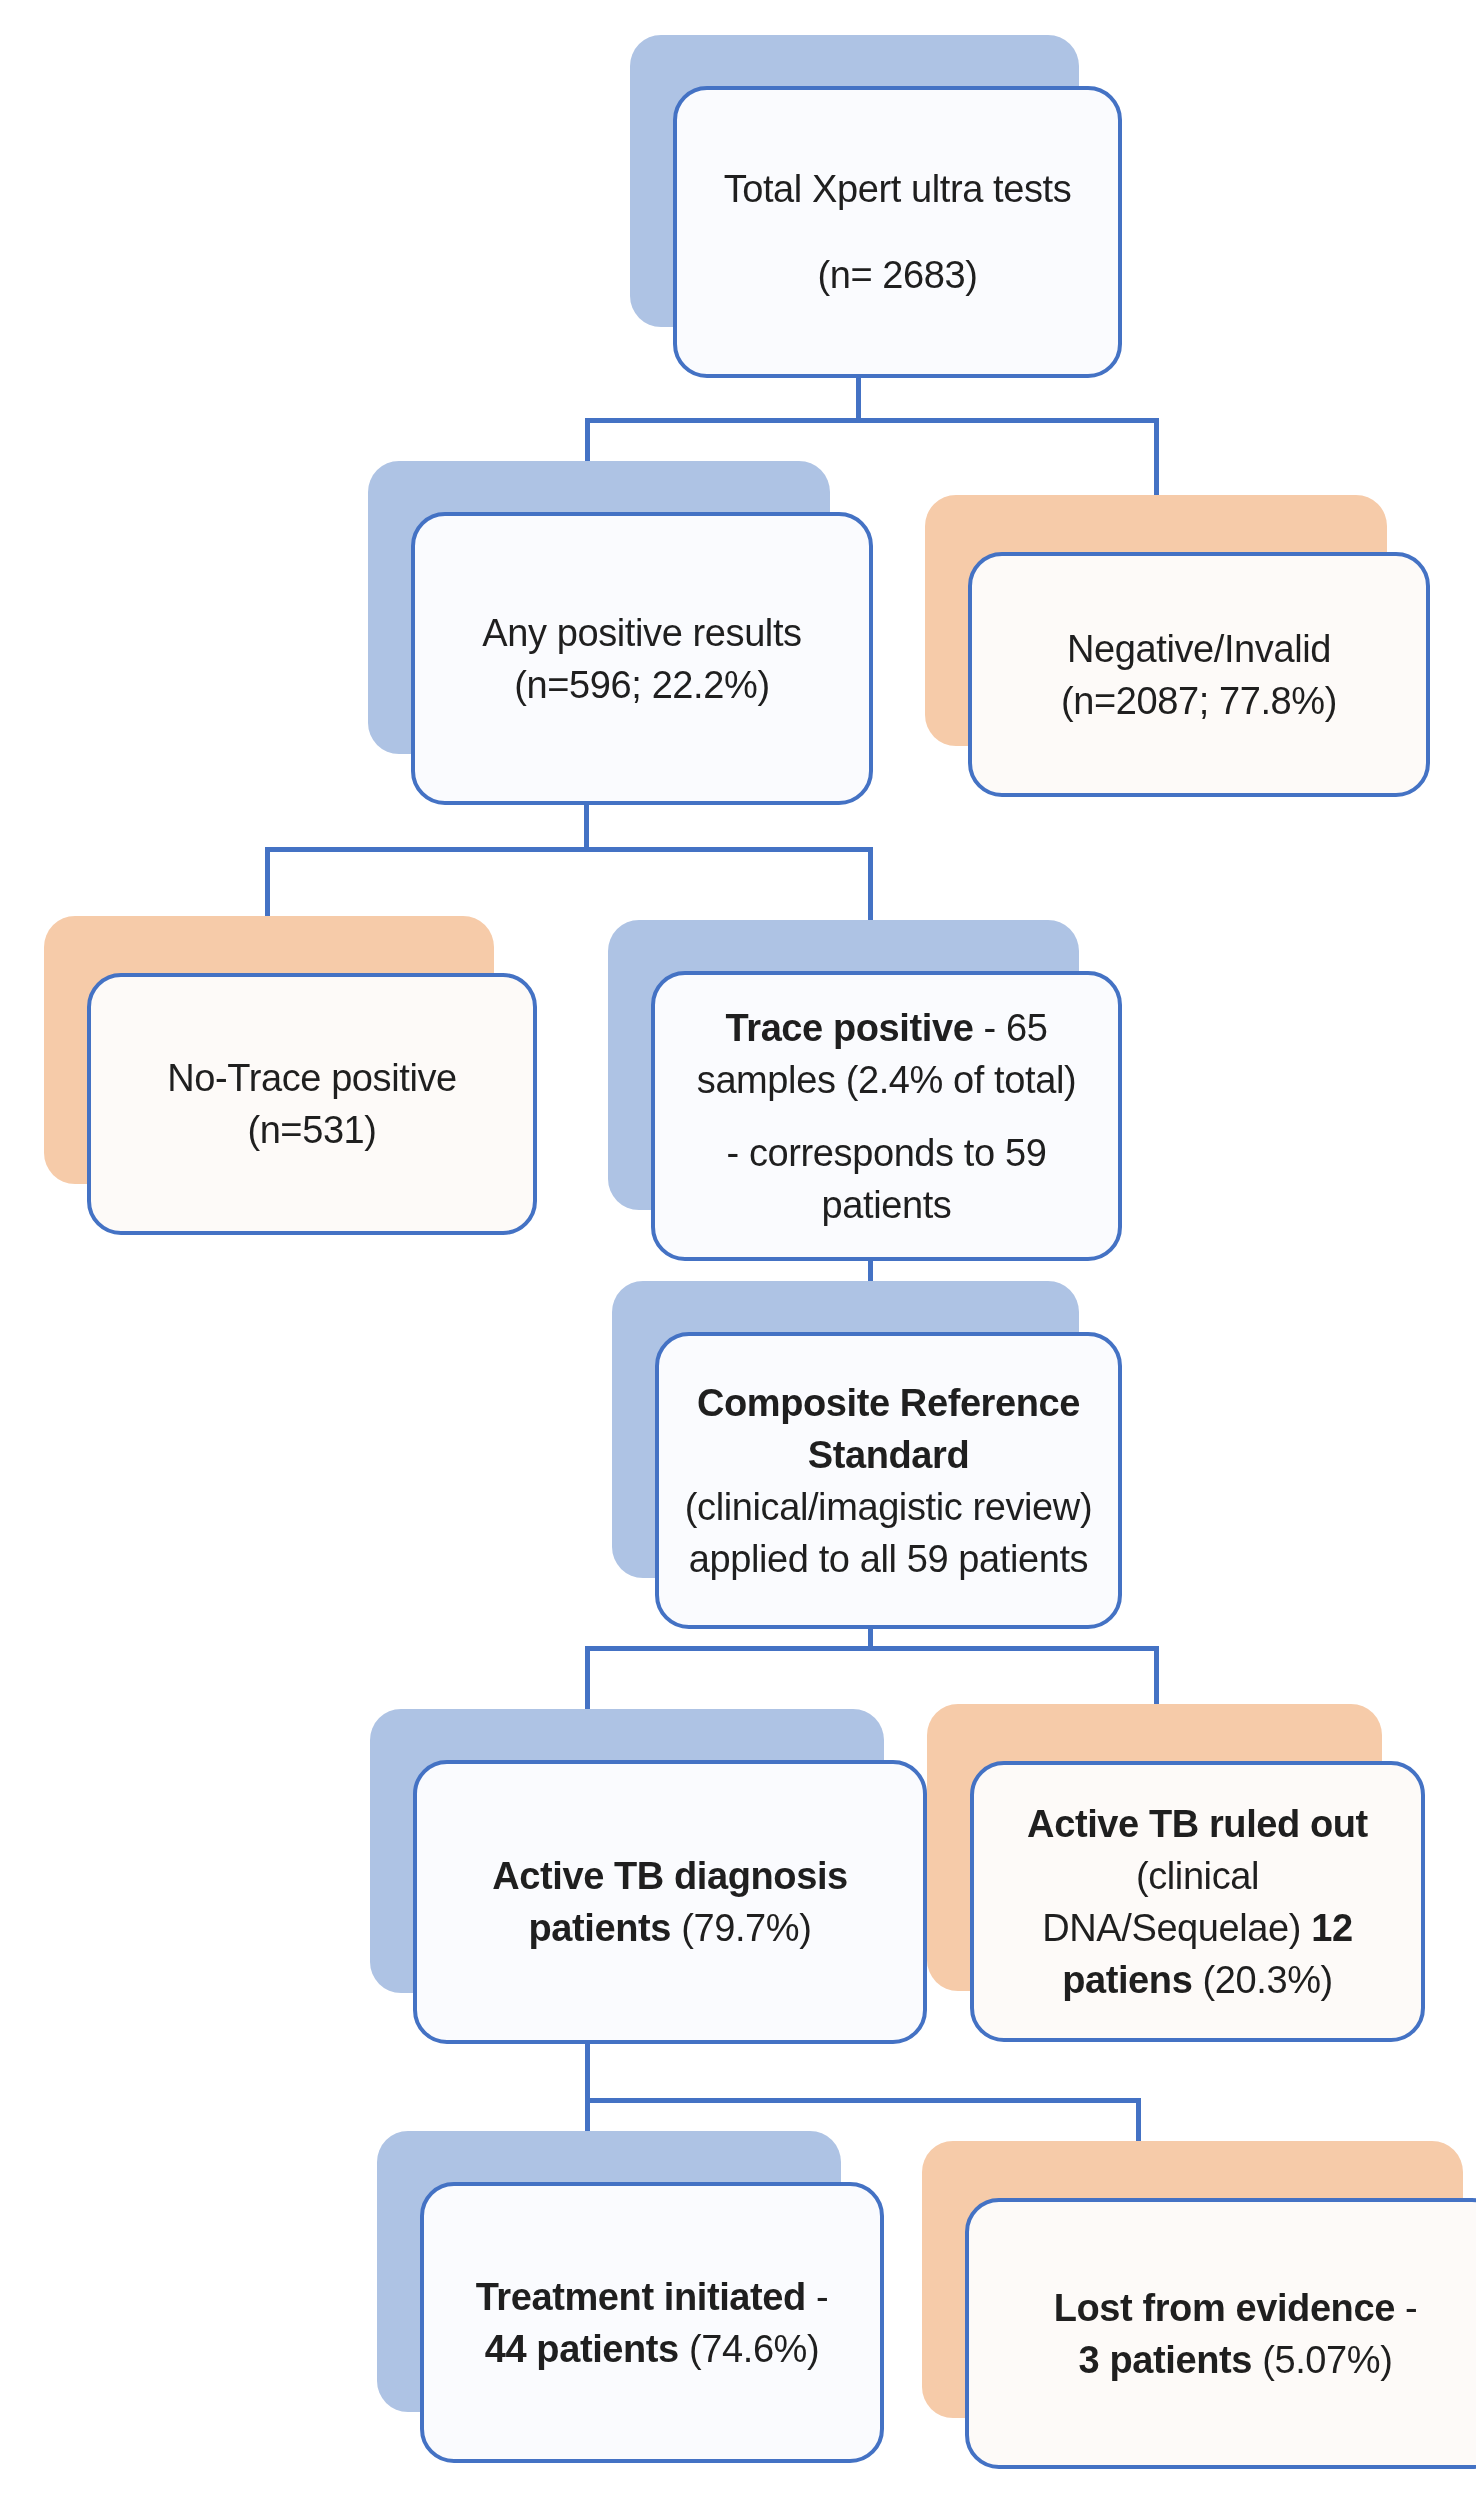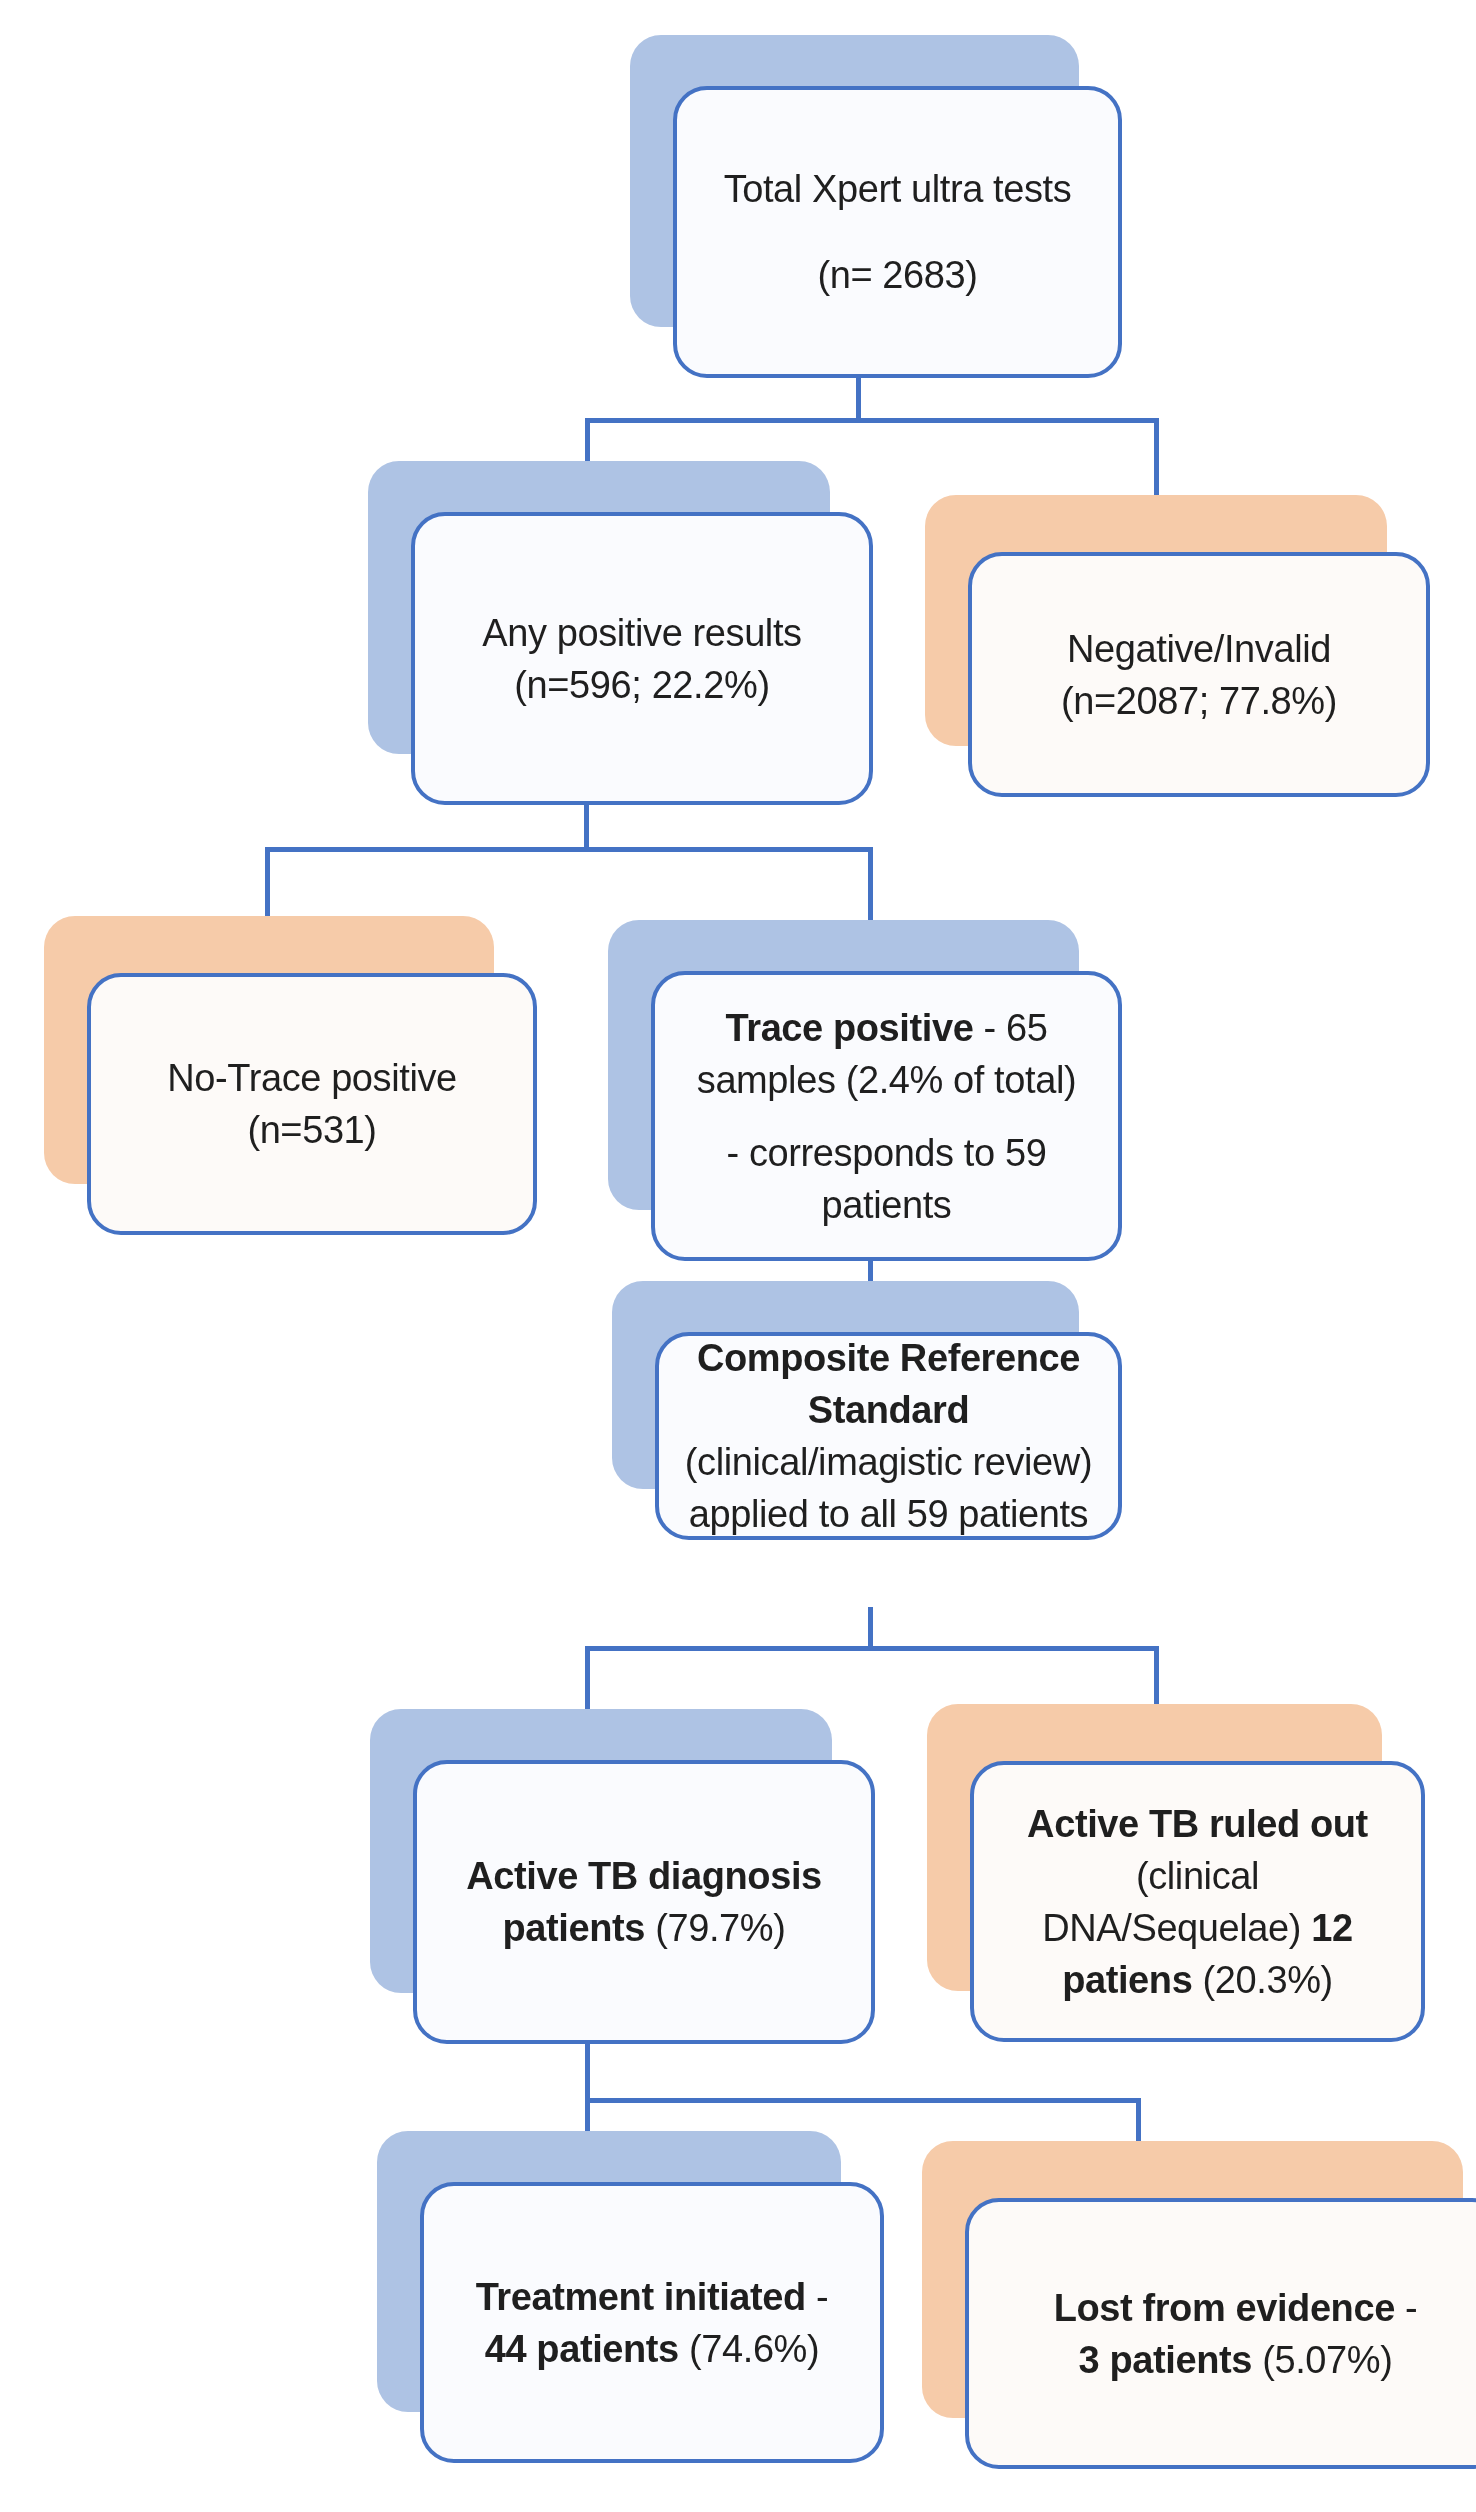--- a/index.html
+++ b/index.html
@@ -52,22 +52,22 @@
   .bold { font-weight: 700; }
   .mt-lg { margin-top: 34px; }
   .mt-md { margin-top: 21px; }
 
   
   .n-total     { left: 673px;  top: 86px;  width: 449px; height: 292px; }
   .n-anypos    { left: 411px;  top: 512px;  width: 462px; height: 293px; border-radius: 7px; }
   .n-negative  { left: 968px; top: 546px;  width: 462px; height: 251px; }
   .n-notrace   { left: 87px;  top: 967px; width: 450px; height: 268px; }
   .n-trace     { left: 651px;  top: 971px; width: 471px; height: 290px; }
-  .n-crs       { left: 655px;  top: 1332px; width: 467px; height: 208px; }
-  .n-activetb  { left: 413px;  top: 1760px; width: 462px; height: 284px; }
+  .n-crs       { left: 655px;  top: 1332px; width: 467px; height: 297px; }
+  .n-activetb  { left: 413px;  top: 1760px; width: 514px; height: 284px; }
   .n-ruledout  { left: 970px; top: 1755px; width: 455px; height: 287px; }
   .n-treatment { left: 420px;  top: 2182px; width: 464px; height: 281px; }
   .n-lost      { left: 965px; top: 2192px; width: 541px; height: 277px; }
 
   
   .conn {
     position: absolute;
     background: var(--connector-blue, #4472c4);
   }
   .c1v  { left: 856px; top: 378px;  width: 4.5px;   height: 45px;  }

